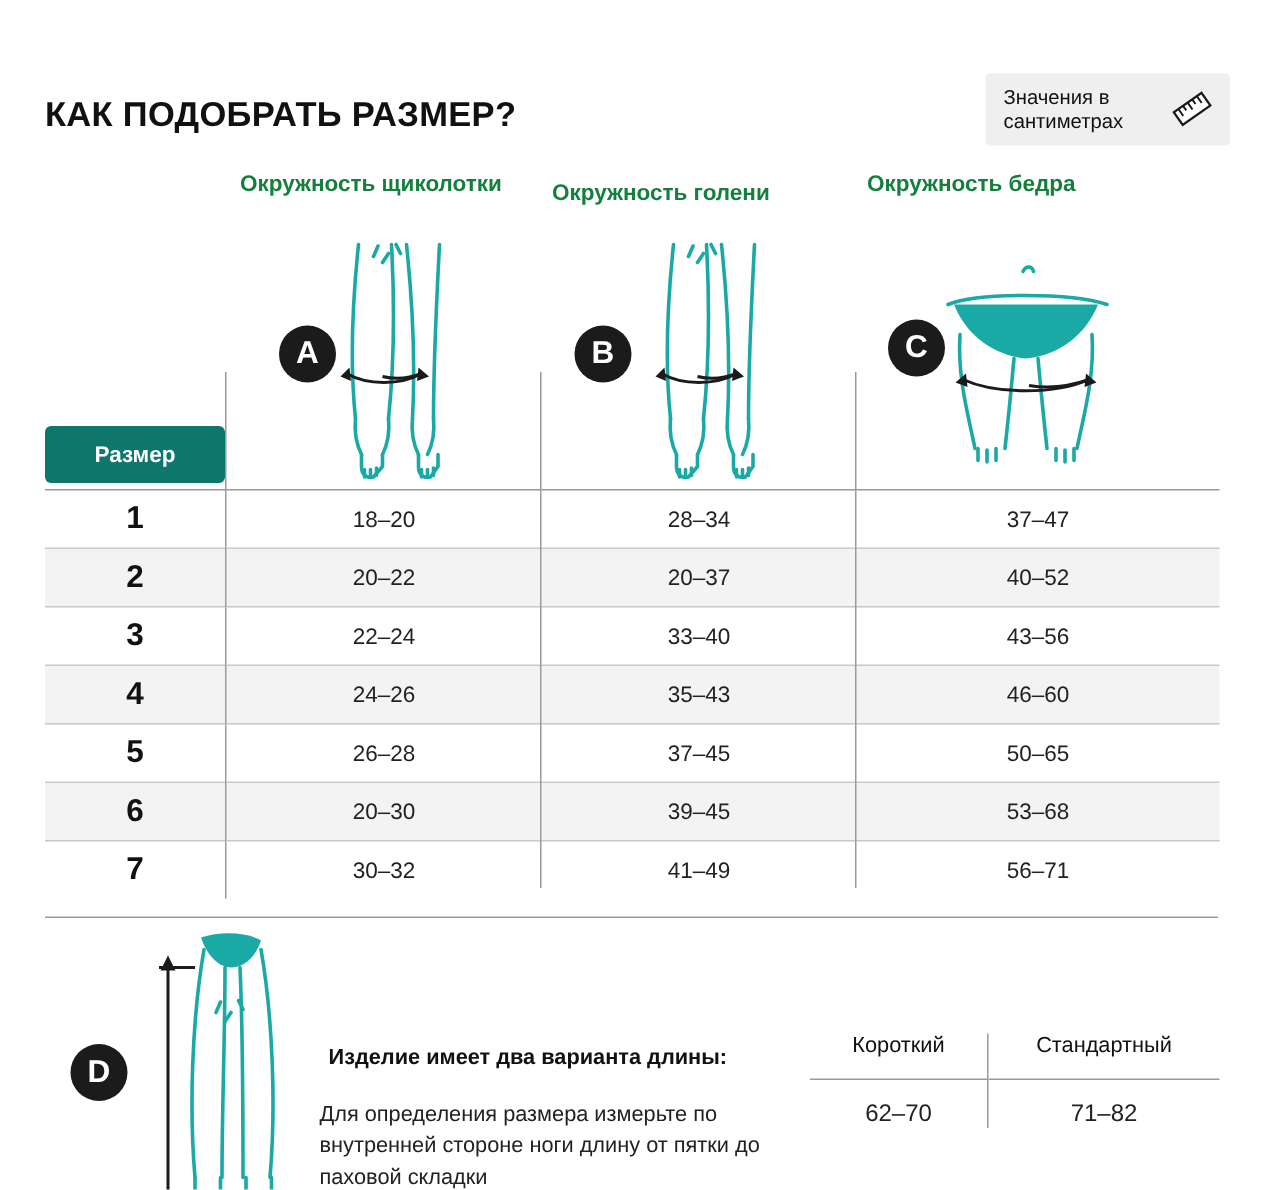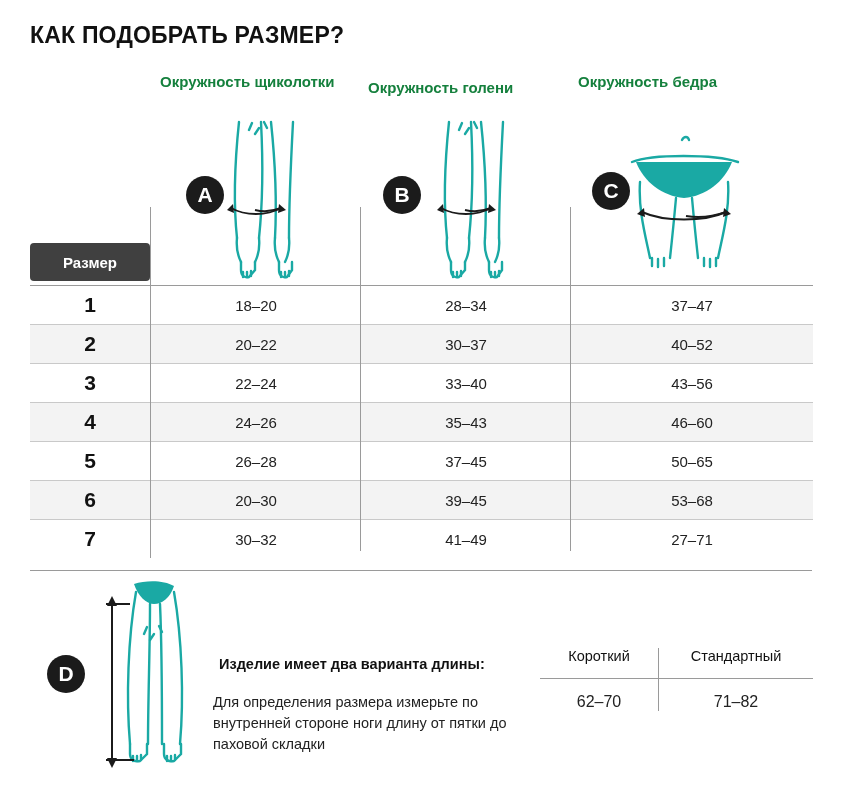--- a/index.html
+++ b/index.html
@@ -12,20 +12,21 @@
     background: #ffffff;
     font-family: "Liberation Sans", sans-serif;
     color: #1b1b1b;
     position: relative;
     overflow: hidden;
   }
   .page {
     position: relative;
     width: 842px;
     height: 559px;
+    margin-top: 41px;
   }
 
   
   .title {
     position: absolute;
     left: 30px;
     top: 22px;
     font-size: 23px;
     font-weight: bold;
     letter-spacing: 0.2px;
@@ -93,21 +94,21 @@
   #badge-c { left: 592px; top: 172px; }
   #badge-d { left: 47px; top: 655px; }
 
   
   .size-label {
     position: absolute;
     left: 30px;
     top: 243px;
     width: 120px;
     height: 38px;
-    background: #404040;
+    background: #0f766e;
     color: #fff;
     border-radius: 4px;
     font-size: 15px;
     font-weight: bold;
     display: flex;
     align-items: center;
     justify-content: center;
   }
 
   table.sizes {
@@ -205,20 +206,33 @@
   .len-table .cell-left { width: 118px; border-right: 1px solid #9a9a9a; }
   .len-table .cell-right { width: 154px; text-align: center; }
 </style>
 </head>
 <body>
 
 <div class="page">
 
   <div class="title">КАК ПОДОБРАТЬ РАЗМЕР?</div>
 
+  <div class="units-box">
+    <div class="units-text">Значения в сантиметрах</div>
+    <svg class="ruler-icon" viewBox="0 0 32 32">
+      <g transform="rotate(-35 16 16)">
+        <rect x="4" y="10" width="24" height="11" fill="#ffffff" stroke="#1b1b1b" stroke-width="1.6"></rect>
+        <line x1="8" y1="10" x2="8" y2="16" stroke="#1b1b1b" stroke-width="1.4"></line>
+        <line x1="12" y1="10" x2="12" y2="14" stroke="#1b1b1b" stroke-width="1.4"></line>
+        <line x1="16" y1="10" x2="16" y2="16" stroke="#1b1b1b" stroke-width="1.4"></line>
+        <line x1="20" y1="10" x2="20" y2="14" stroke="#1b1b1b" stroke-width="1.4"></line>
+        <line x1="24" y1="10" x2="24" y2="16" stroke="#1b1b1b" stroke-width="1.4"></line>
+      </g>
+    </svg>
+  </div>
 
   <div class="col-head" id="col-head-a">Окружность щиколотки</div>
   <div class="col-head" id="col-head-c">Окружность бедра</div>
   <div class="col-head" id="col-head-b">Окружность голени</div>
 
   <svg class="illus" id="illus-a" width="120" height="165" viewBox="0 0 120 165">
     <g fill="none" stroke="#1aa9a4" stroke-width="2.4" stroke-linecap="round">
       <path d="M34 2 C30 40, 28 80, 32 118"></path>
       <path d="M56 2 C58 40, 58 80, 54 118"></path>
       <path d="M66 2 C70 40, 72 80, 70 118"></path>
@@ -299,21 +313,21 @@
     <tbody>
       <tr>
         <td class="size-col">1</td>
         <td class="c-a">18–20</td>
         <td class="c-b">28–34</td>
         <td class="c-c">37–47</td>
       </tr>
       <tr class="alt">
         <td class="size-col">2</td>
         <td class="c-a">20–22</td>
-        <td class="c-b">30–37</td>
+        <td class="c-b">20–37</td>
         <td class="c-c">40–52</td>
       </tr>
       <tr>
         <td class="size-col">3</td>
         <td class="c-a">22–24</td>
         <td class="c-b">33–40</td>
         <td class="c-c">43–56</td>
       </tr>
       <tr class="alt">
         <td class="size-col">4</td>
@@ -330,21 +344,21 @@
       <tr class="alt">
         <td class="size-col">6</td>
         <td class="c-a">20–30</td>
         <td class="c-b">39–45</td>
         <td class="c-c">53–68</td>
       </tr>
       <tr>
         <td class="size-col">7</td>
         <td class="c-a">30–32</td>
         <td class="c-b">41–49</td>
-        <td class="c-c">27–71</td>
+        <td class="c-c">56–71</td>
       </tr>
     </tbody>
   </table>
 
   <div class="vline" id="vline-tbl-a"></div>
   <div class="vline" id="vline-tbl-b"></div>
   <div class="hline-bottom"></div>
 
   <svg id="illus-d" width="110" height="200" viewBox="0 0 110 200">
     <g fill="none" stroke="#1aa9a4" stroke-width="2.4" stroke-linecap="round">

